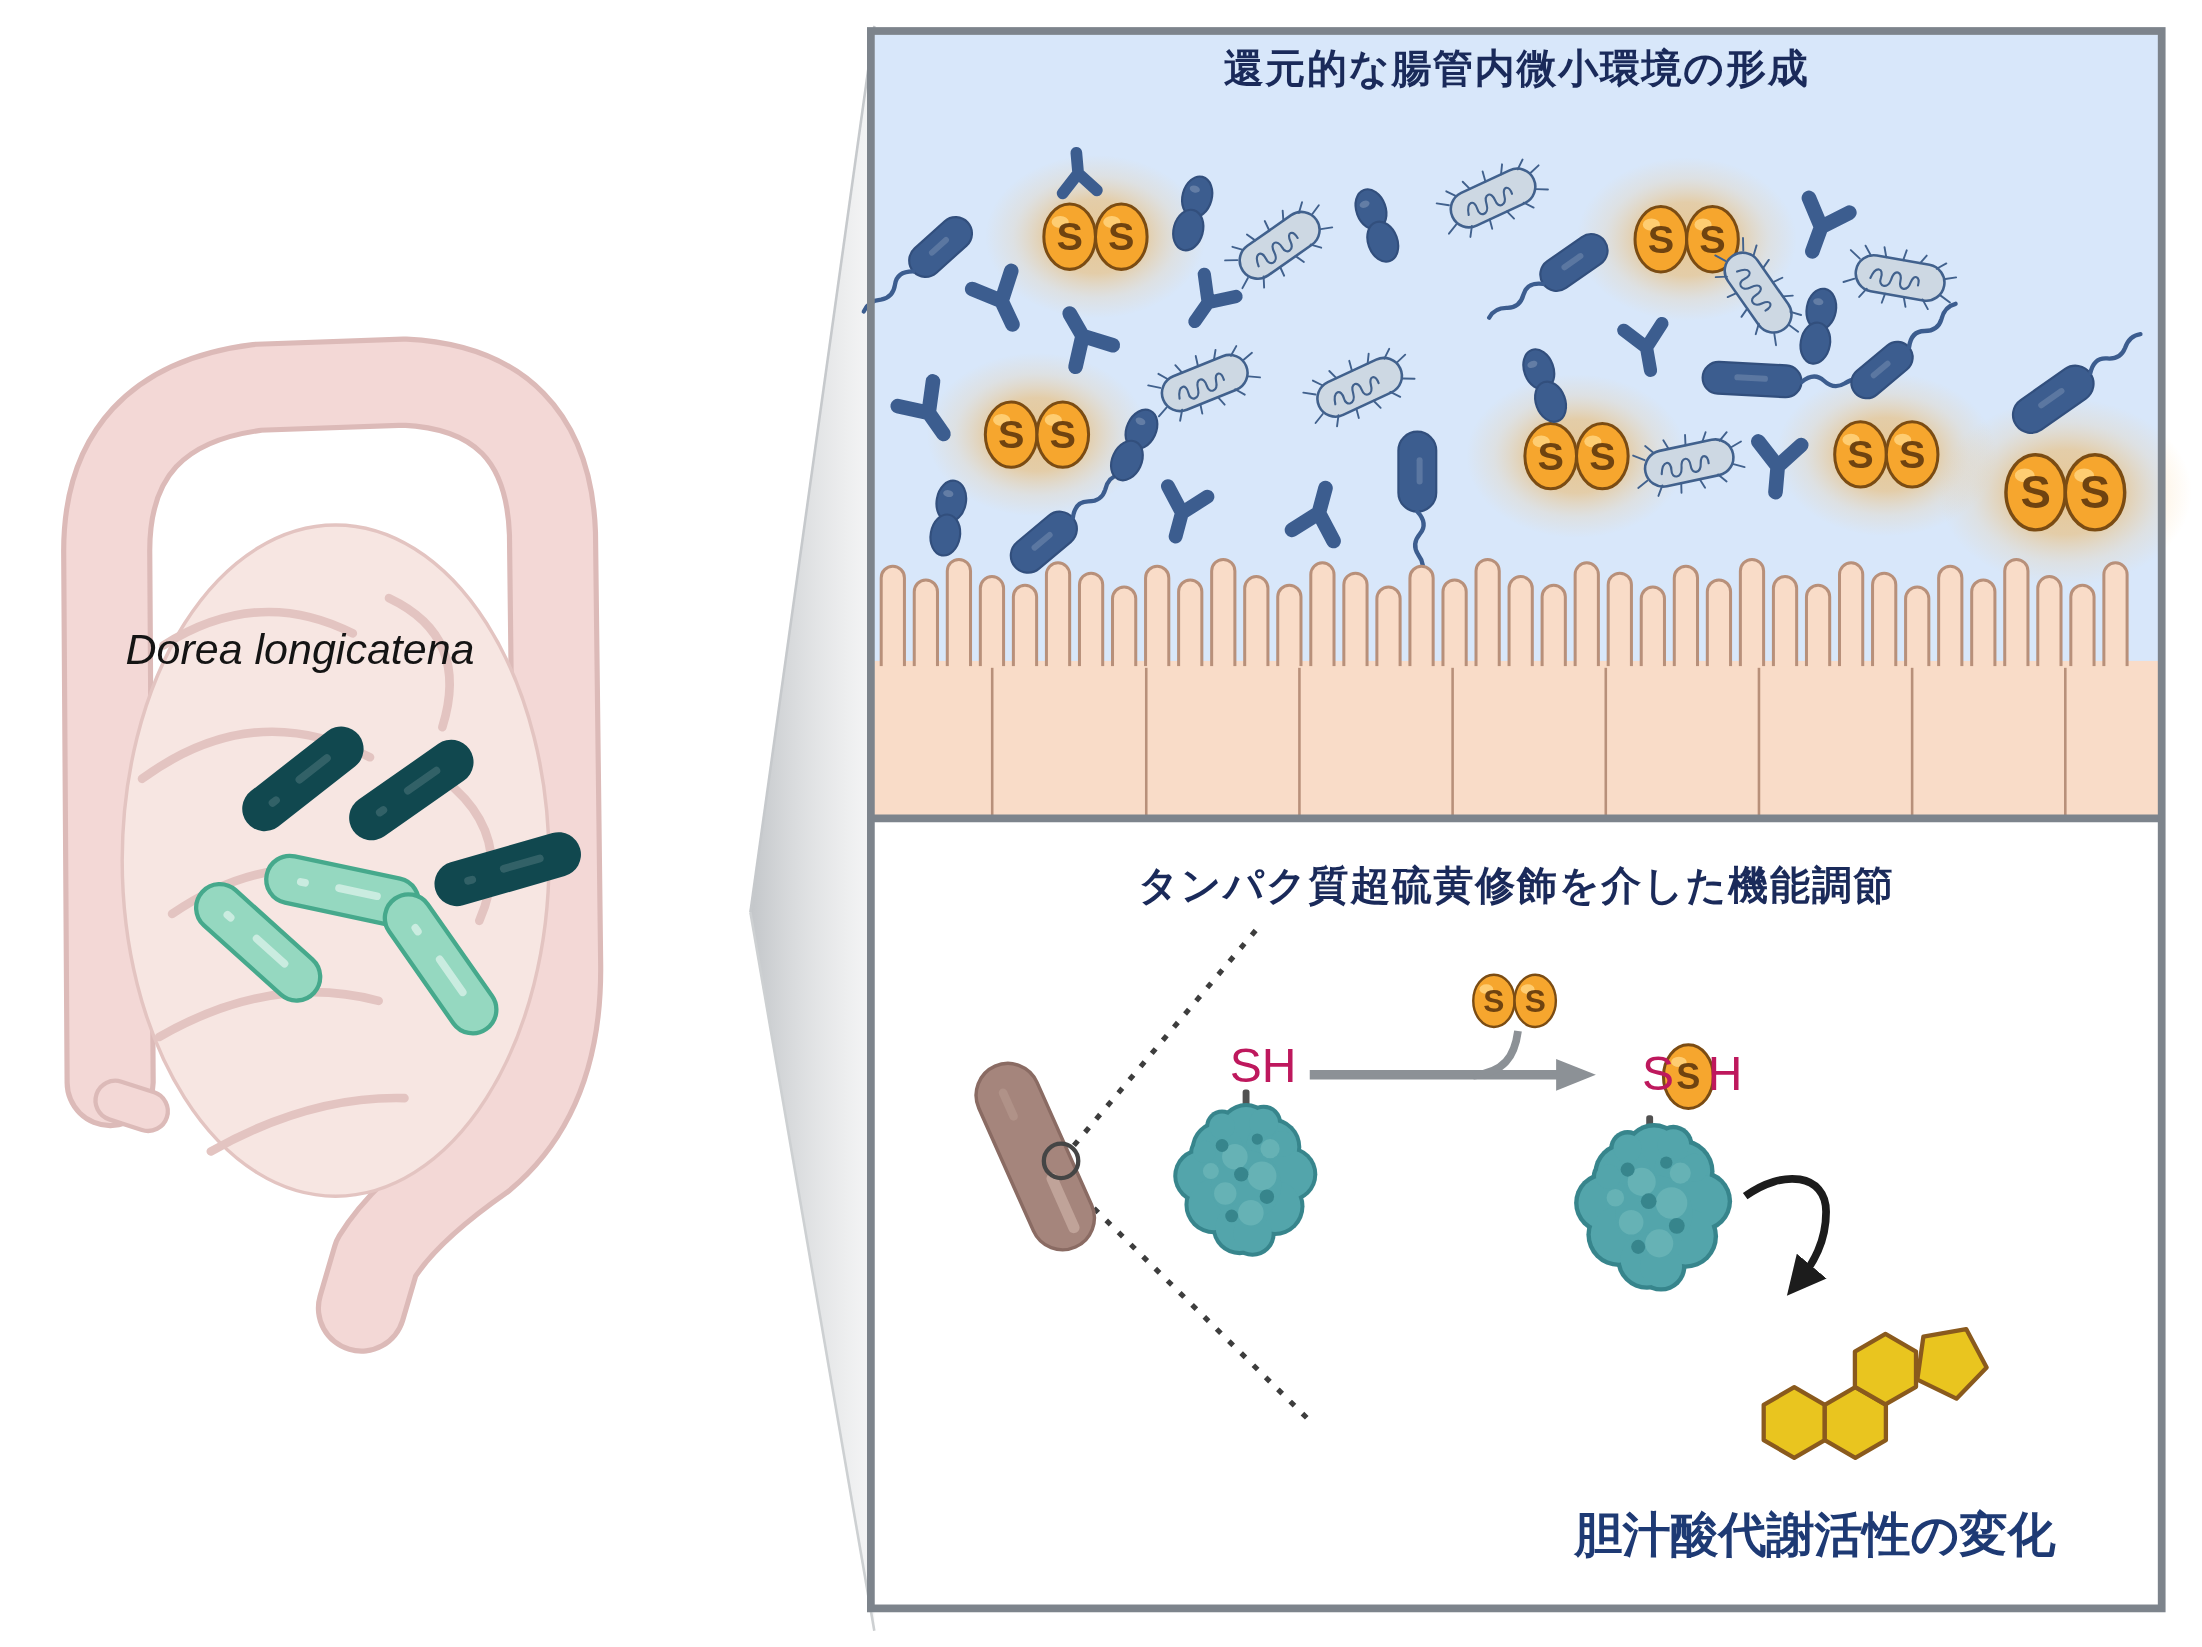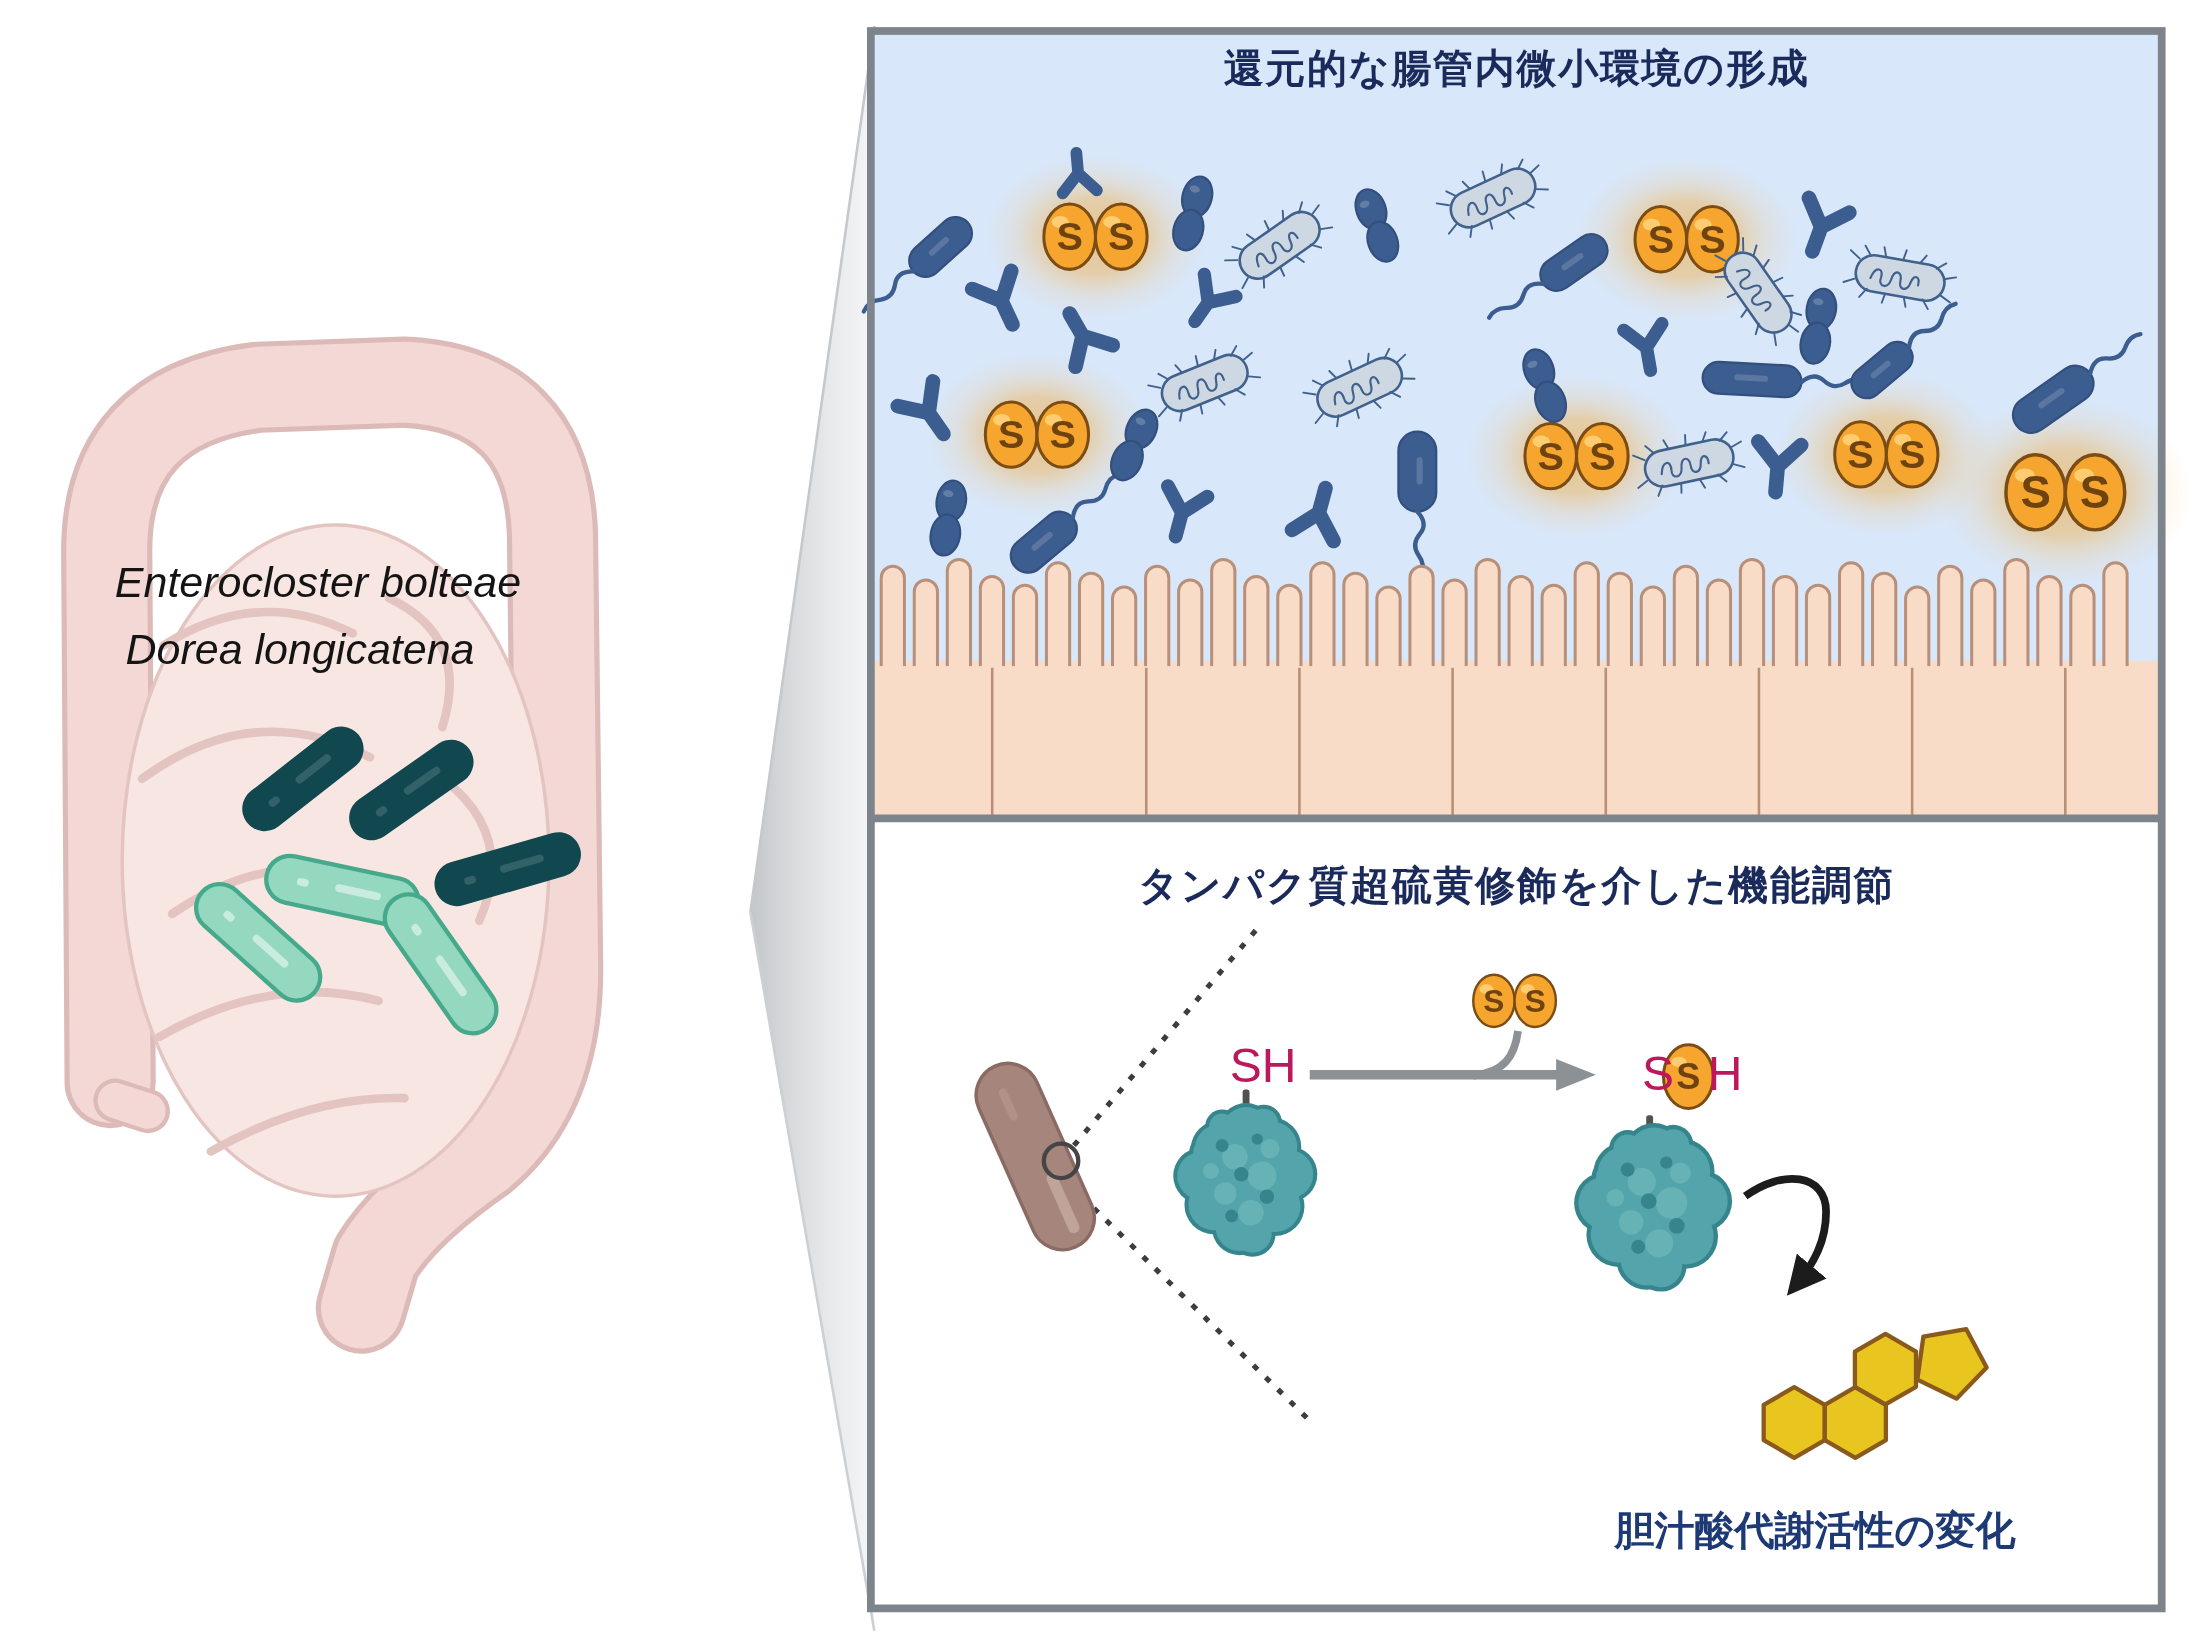--- a/index.html
+++ b/index.html
@@ -4,21 +4,21 @@
 <style>
   html,body{margin:0;padding:0;background:#ffffff;}
   .stage{position:relative;width:2203px;height:1648px;background:#ffffff;overflow:hidden;
          font-family:"Liberation Sans", sans-serif;}
   svg#scene{position:absolute;left:0;top:0;z-index:1;}
   .txt{position:absolute;z-index:2;text-align:center;line-height:1.15;white-space:nowrap;}
   .species{width:568px;font-style:italic;font-size:43px;color:#141414;}
   .panel-title{width:1291px;font-size:40px;font-weight:bold;color:#1a2a5a;letter-spacing:1.7px;}
   .chem{font-size:48px;font-weight:normal;color:#be185d;}
   .family{width:516px;font-size:43px;color:#141414;}
-  .bile{width:516px;font-size:40px;font-weight:bold;color:#1e3a74;}
+  .bile{width:516px;font-size:48px;font-weight:bold;color:#1e3a74;}
 </style>
 </head>
 <body>
 
 <div class="stage">
 
 <svg id="scene" width="2203" height="1648" viewBox="0 0 2560 1915">
   <defs>
     <radialGradient id="glow">
       <stop offset="0%" stop-color="#f5a62e" stop-opacity="0.50"></stop>
@@ -544,21 +544,20 @@
           <polygon points="2308.6,1589.0 2273.5,1625.3 2228.0,1603.2 2235.1,1553.1 2284.8,1544.4" fill="#e9c51f" stroke="#8a5a1d" stroke-width="5" stroke-linejoin="round"></polygon>
         </g>
       </g>
 
   <g>
     <line x1="1012" y1="951" x2="2512" y2="951" stroke="#7d848c" stroke-width="9"></line>
     <rect x="1012" y="36" width="1500" height="1833" fill="none" stroke="#7d848c" stroke-width="9"></rect>
   </g>
 </svg>
 
-<div class="txt species" style="left:34px;top:558px;">Enterocloster bolteae</div>
 <div class="txt species" style="left:16px;top:625px;">Dorea longicatena</div>
 
 <div class="txt panel-title" style="left:871px;top:45px;">還元的な腸管内微小環境の形成</div>
 <div class="txt panel-title" style="left:871px;top:862px;">タンパク質超硫黄修飾を介した機能調節</div>
 
 <div class="txt chem" style="left:1203px;top:1038px;width:120px;">SH</div>
 <div class="txt chem" style="left:1633px;top:1046px;width:50px;">S</div>
 <div class="txt chem" style="left:1700px;top:1046px;width:50px;">H</div>
 
 <div class="txt bile" style="left:1557px;top:1507px;">胆汁酸代謝活性の変化</div>

